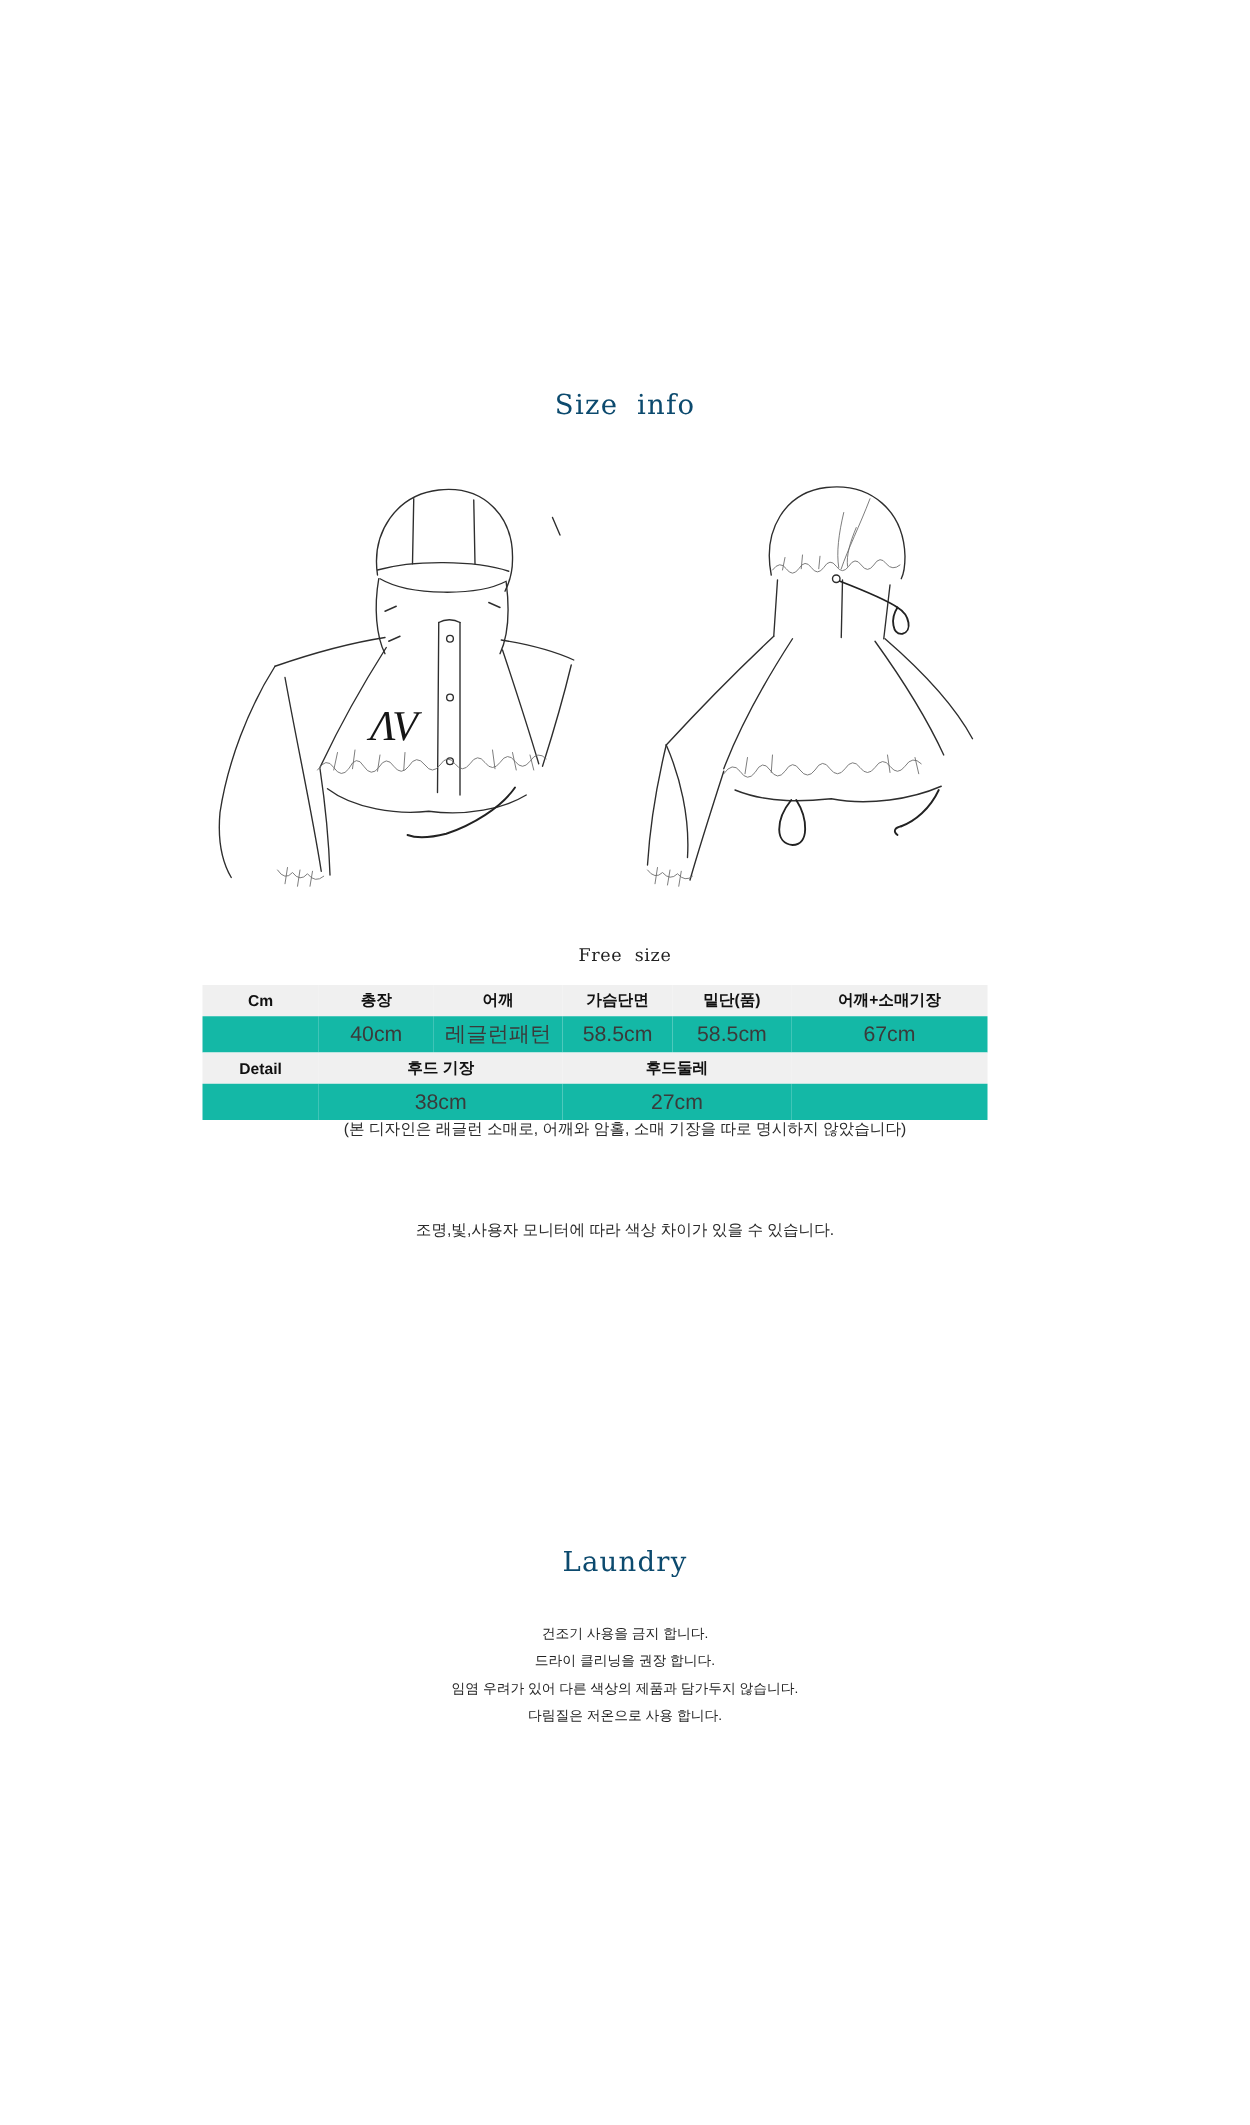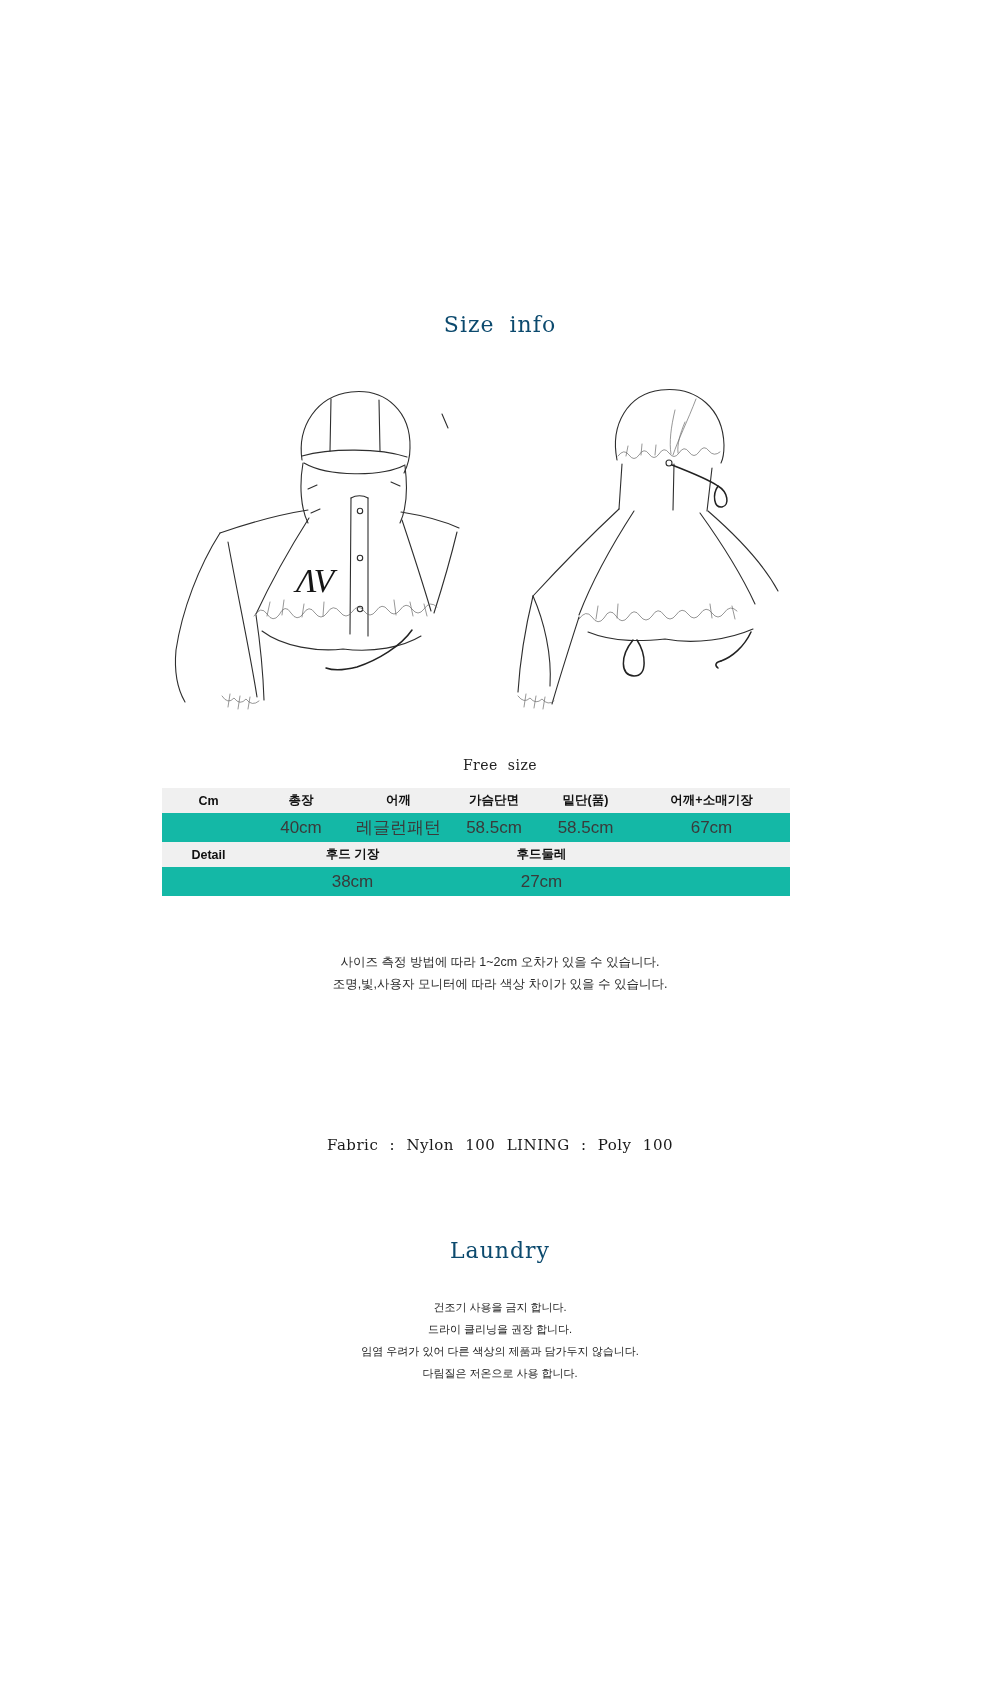--- a/index.html
+++ b/index.html
@@ -166,25 +166,24 @@
       </tr>
       <tr class="vals">
         <td></td>
         <td colspan="2">38cm</td>
         <td colspan="2">27cm</td>
         <td></td>
       </tr>
     </tbody>
   </table>
 
+  <div class="abs center note" style="top:895px;">(본 디자인은 래글런 소매로, 어깨와 암홀, 소매 기장을 따로 명시하지 않았습니다)</div>
 
-  <div class="abs center disc-line" style="top:951px;">사이즈 측정 방법에 따라 1~2cm 오차가 있을 수 있습니다.</div>
   <div class="abs center disc-line" style="top:973px;">조명,빛,사용자 모니터에 따라 색상 차이가 있을 수 있습니다.</div>
 
-  <div class="abs center serif fabric-desc" style="top:1136px;">Fabric : Nylon 100 LINING : Poly 100</div>
 
   <h2 class="abs center serif sec-title" style="top:1238px;">Laundry</h2>
   <div class="abs center laundry-line" style="top:1296px;">건조기 사용을 금지 합니다.</div>
   <div class="abs center laundry-line" style="top:1340px;">임염 우려가 있어 다른 색상의 제품과 담가두지 않습니다.</div>
   <div class="abs center laundry-line" style="top:1318px;">드라이 클리닝을 권장 합니다.</div>
   <div class="abs center laundry-line" style="top:1362px;">다림질은 저온으로 사용 합니다.</div>
 
 </div>
 
 </body></html>

